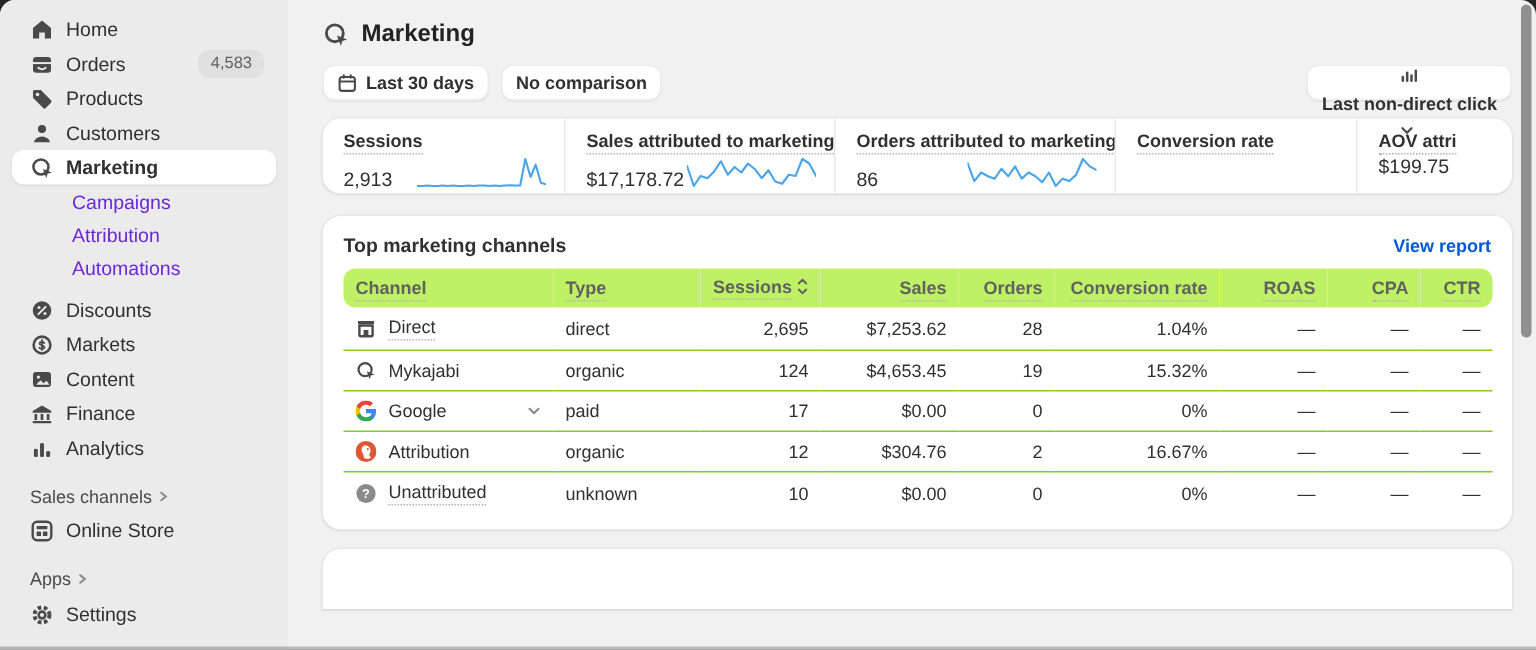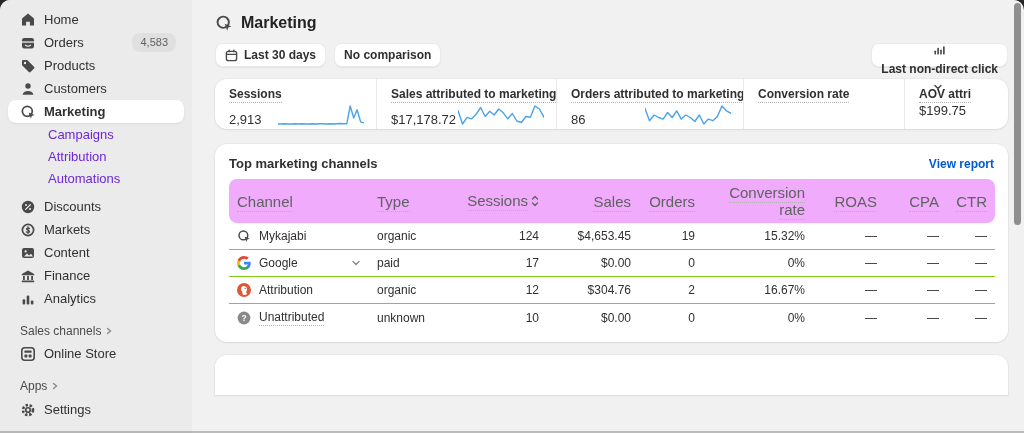--- a/index.html
+++ b/index.html
@@ -46,21 +46,21 @@
   .card-head { display:flex; align-items:center; justify-content:space-between; padding:0 14px; }
   .card-title { font-size:13px; font-weight:700; }
   .view-report { font-size:12px; font-weight:600; color:#005BD3; text-decoration:none; cursor:pointer; }
   .banner { margin:9px 14px 0; height:30px; background:#E4F1FB; border-radius:8px; display:flex; align-items:center; gap:8px; padding:0 10px; font-size:12px; color:#00527C; }
   .banner a { color:#00527C; font-weight:600; text-decoration:underline; cursor:pointer; }
   .banner .ic { width:14px; height:14px; display:flex; }
   .banner-close { margin-left:auto; background:none; border:none; cursor:pointer; color:#4a4a4a; font-size:12px; display:flex; padding:2px; }
 
   .table-wrap { padding:8px 14px 0; }
   table { width:100%; border-collapse:collapse; table-layout:fixed; }
-  thead th { background:#f0abfc; font-size:15px; font-weight:400; color:#616161; padding:5px 8px; text-align:left; }
+  thead th { background:#bef264; font-size:12px; font-weight:700; color:#616161; padding:5px 8px; text-align:left; }
   thead th:first-child { border-radius:8px 0 0 8px; }
   thead th:last-child { border-radius:0 8px 8px 0; }
   thead th.num, td.num { text-align:right; }
   tbody td { font-size:12px; color:#303030; padding:6px 8px; height:26px; }
   tbody tr + tr td { border-top:1px solid #84cc16; }
   .ch-cell { display:flex; align-items:center; gap:8px; }
   .ch-cell .ic { width:14px; height:14px; flex:0 0 14px; display:flex; }
   .ch-name { font-weight:500; white-space:nowrap; }
   .row-chev { margin-left:auto; color:#8a8a8a; display:flex; }
   .th-flex { display:flex; align-items:center; gap:3px; }
@@ -347,20 +347,42 @@
               <th class="num"><span class="dots">ROAS</span></th>
               <th class="num"><span class="dots">CPA</span></th>
               <th class="num"><span class="dots">CTR</span></th>
             </tr>
           </thead>
           <tbody>
             <tr>
               <td>
                   <span class="ch-cell">
                 <span class="ic">
+                      <svg viewBox="0 0 14 14" width="14" height="14">
+                        <rect x="1.6" y="2" width="10.8" height="2" rx=".5" fill="#4a4a4a"></rect>
+                        <path d="M2.6 5 h8.8 v6.4 a.8.8 0 0 1 -.8.8 h-7.2 a.8.8 0 0 1 -.8 -.8 Z" fill="none" stroke="#4a4a4a" stroke-width="1.6"></path>
+                        <rect x="5.4" y="8" width="3.2" height="4.2" fill="#4a4a4a"></rect>
+                      </svg>
+                    </span>
+                <span class="ch-name dots">Direct</span>
+                  </span>
+                </td>
+              <td>direct</td>
+              <td class="num">2,695</td>
+              <td class="num">$7,253.62</td>
+              <td class="num">28</td>
+              <td class="num">1.04%</td>
+              <td class="num">—</td>
+              <td class="num">—</td>
+              <td class="num">—</td>
+            </tr>
+            <tr>
+              <td>
+                  <span class="ch-cell">
+                <span class="ic">
                       <svg viewBox="0 0 16 16" width="14" height="14">
                         <circle cx="7.3" cy="7.3" r="5" fill="none" stroke="#4a4a4a" stroke-width="1.7"></circle>
                         <path d="M8.6 8.6 L14.6 11 L11.7 11.9 L10.9 14.8 Z" fill="#4a4a4a"></path>
                       </svg>
                     </span>
                 <span class="ch-name">Mykajabi</span>
                   </span>
                 </td>
               <td>organic</td>
               <td class="num">124</td>

